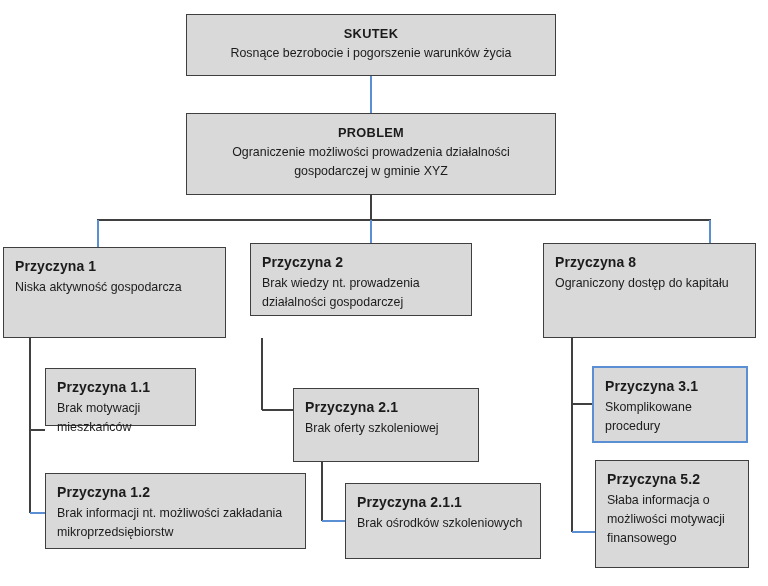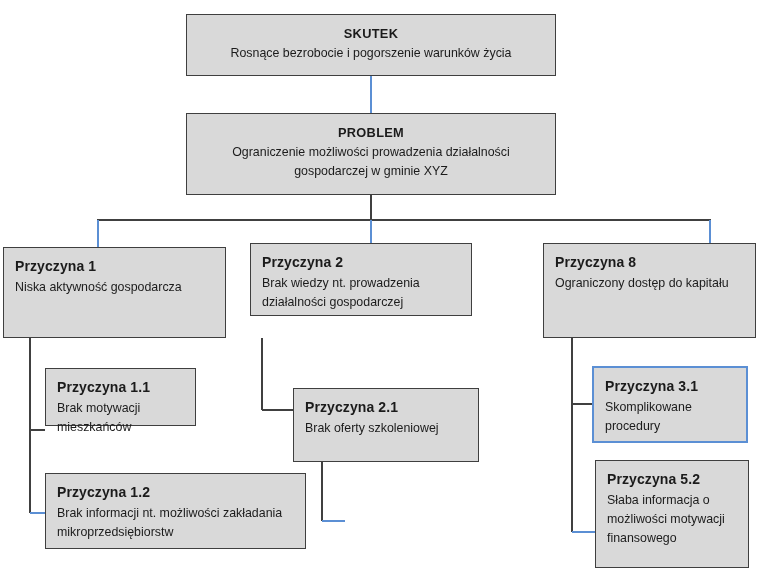--- a/index.html
+++ b/index.html
@@ -135,20 +135,24 @@
   <div class="node" id="n-p12">
     <span class="ttl">Przyczyna 1.2</span>
     <span class="body">Brak informacji nt. możliwości zakładania mikroprzedsiębiorstw</span>
   </div>
 
   <div class="node" id="n-p21">
     <span class="ttl">Przyczyna 2.1</span>
     <span class="body">Brak oferty szkoleniowej</span>
   </div>
 
+  <div class="node" id="n-p211">
+    <span class="ttl">Przyczyna 2.1.1</span>
+    <span class="body">Brak ośrodków szkoleniowych</span>
+  </div>
 
   <div class="node selected" id="n-p31">
     <span class="ttl">Przyczyna 3.1</span>
     <span class="body">Skomplikowane procedury</span>
   </div>
 
   <div class="node" id="n-p32">
     <span class="ttl">Przyczyna 5.2</span>
     <span class="body">Słaba informacja o możliwości motywacji finansowego</span>
   </div>

